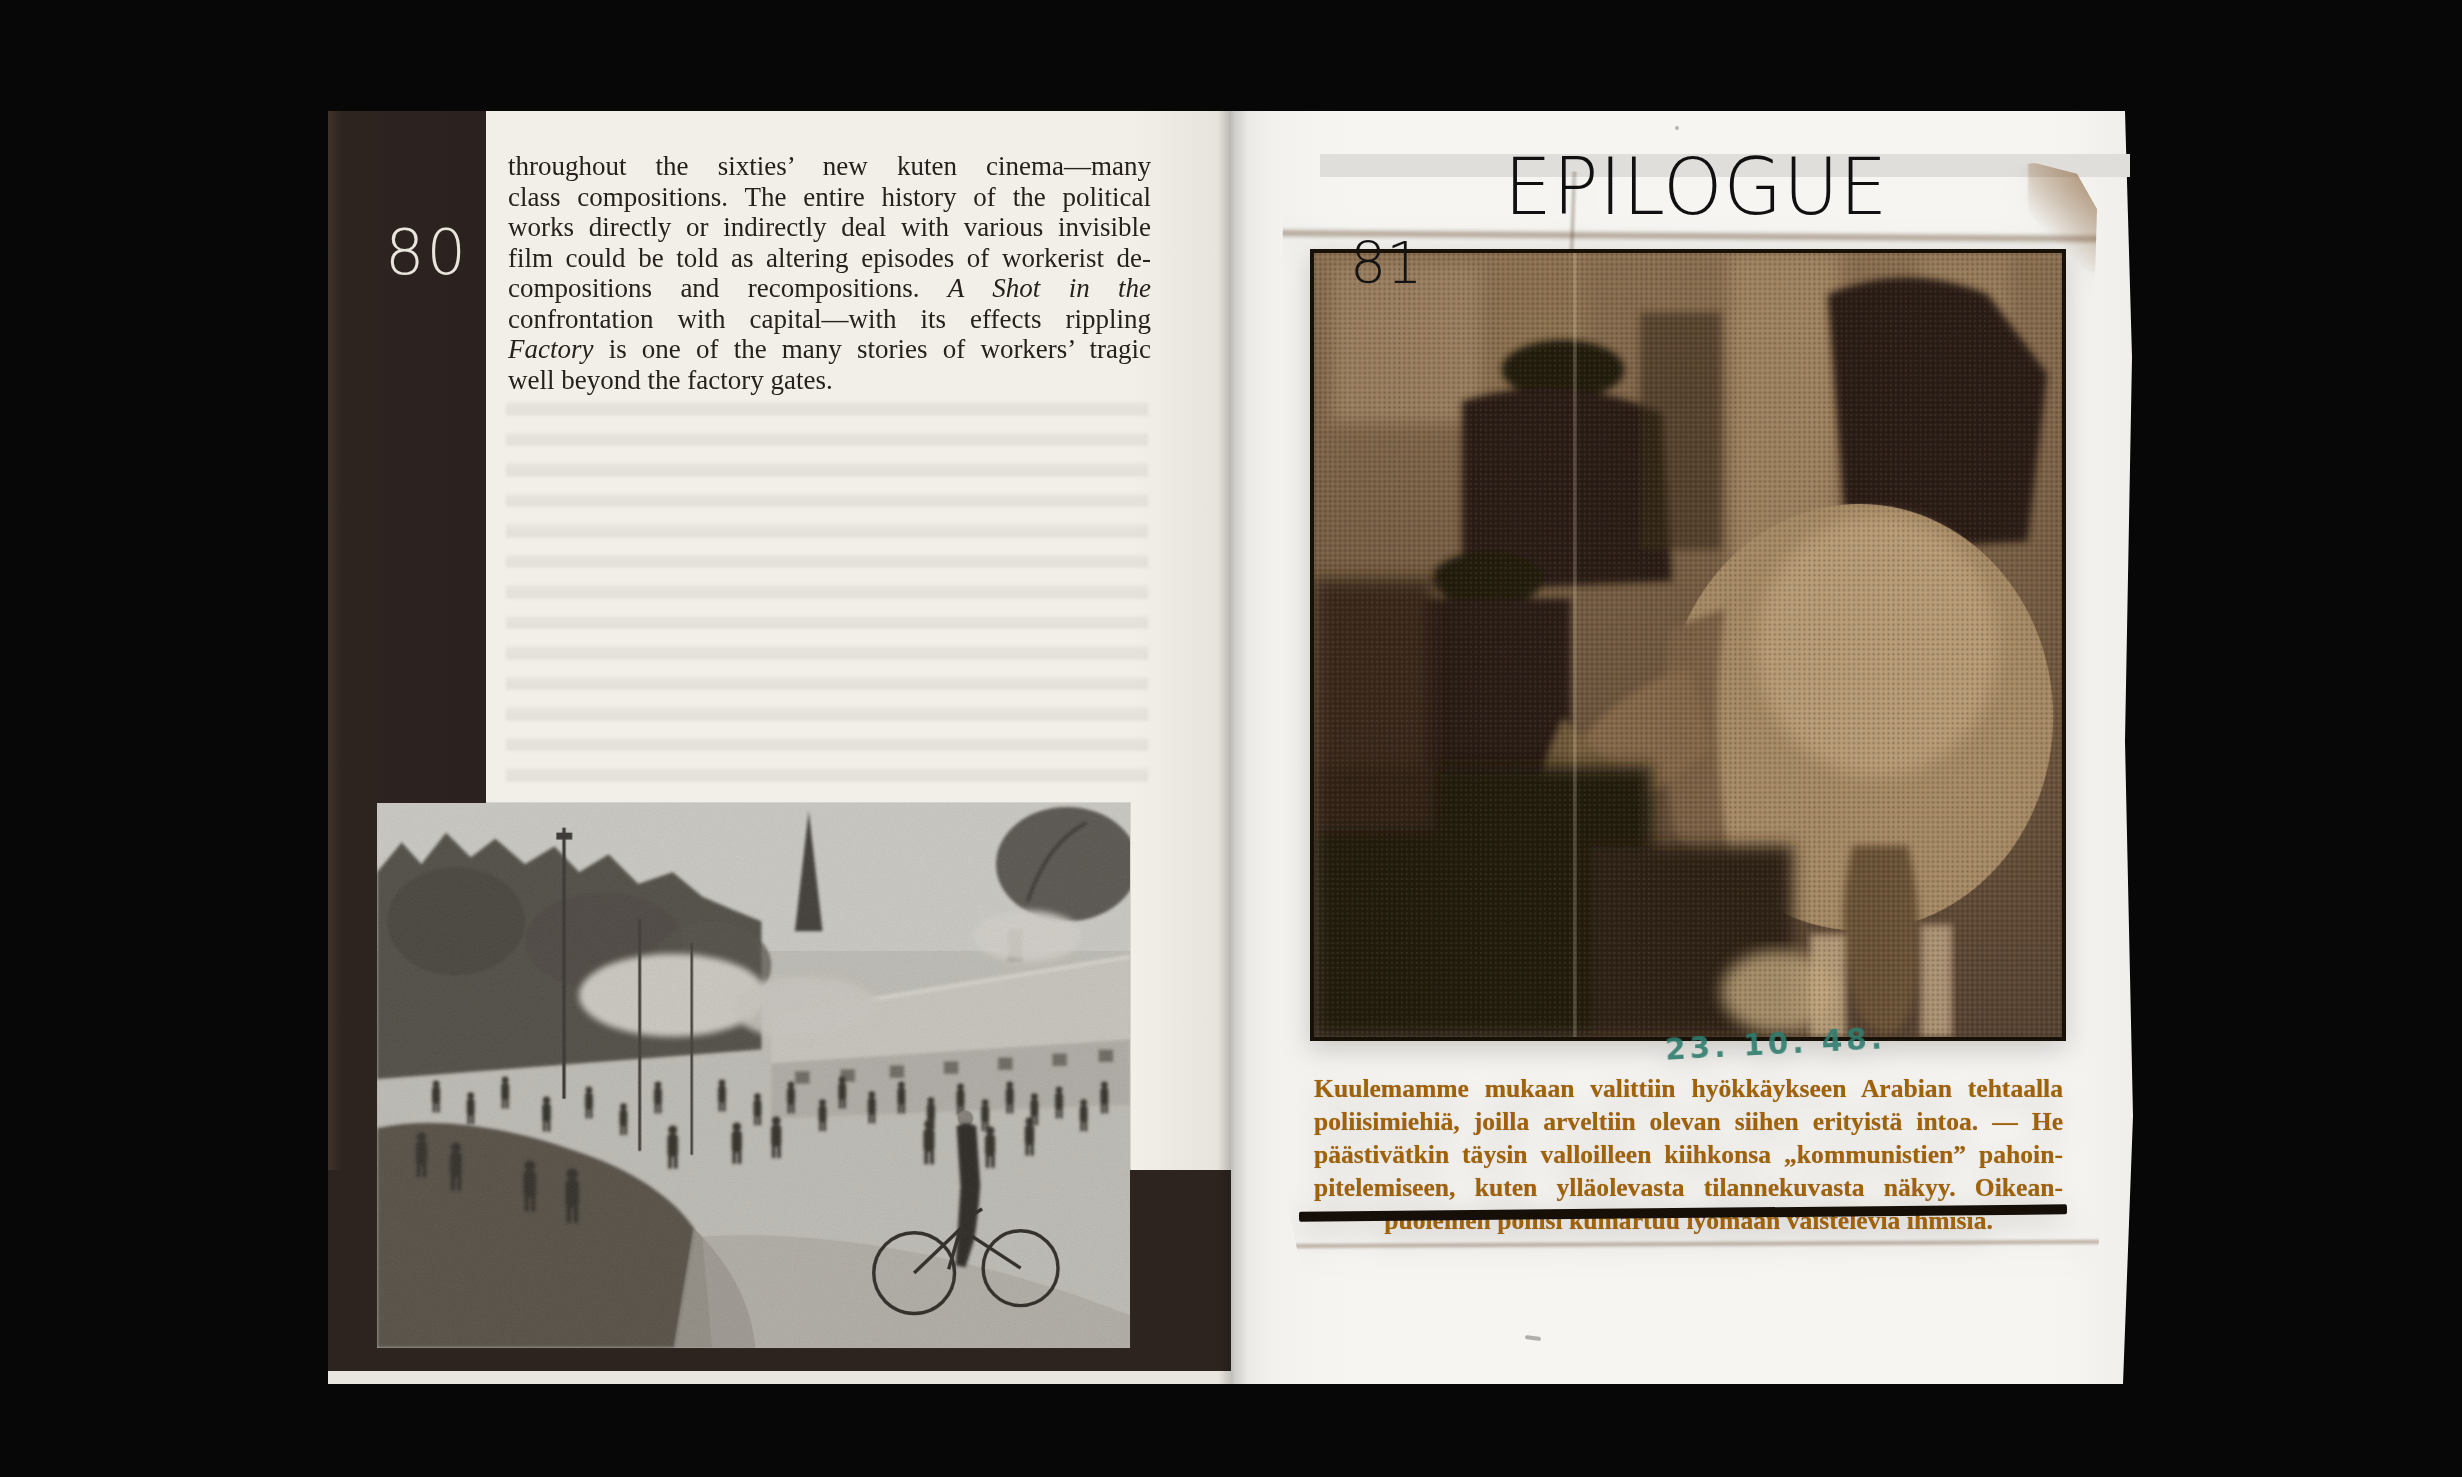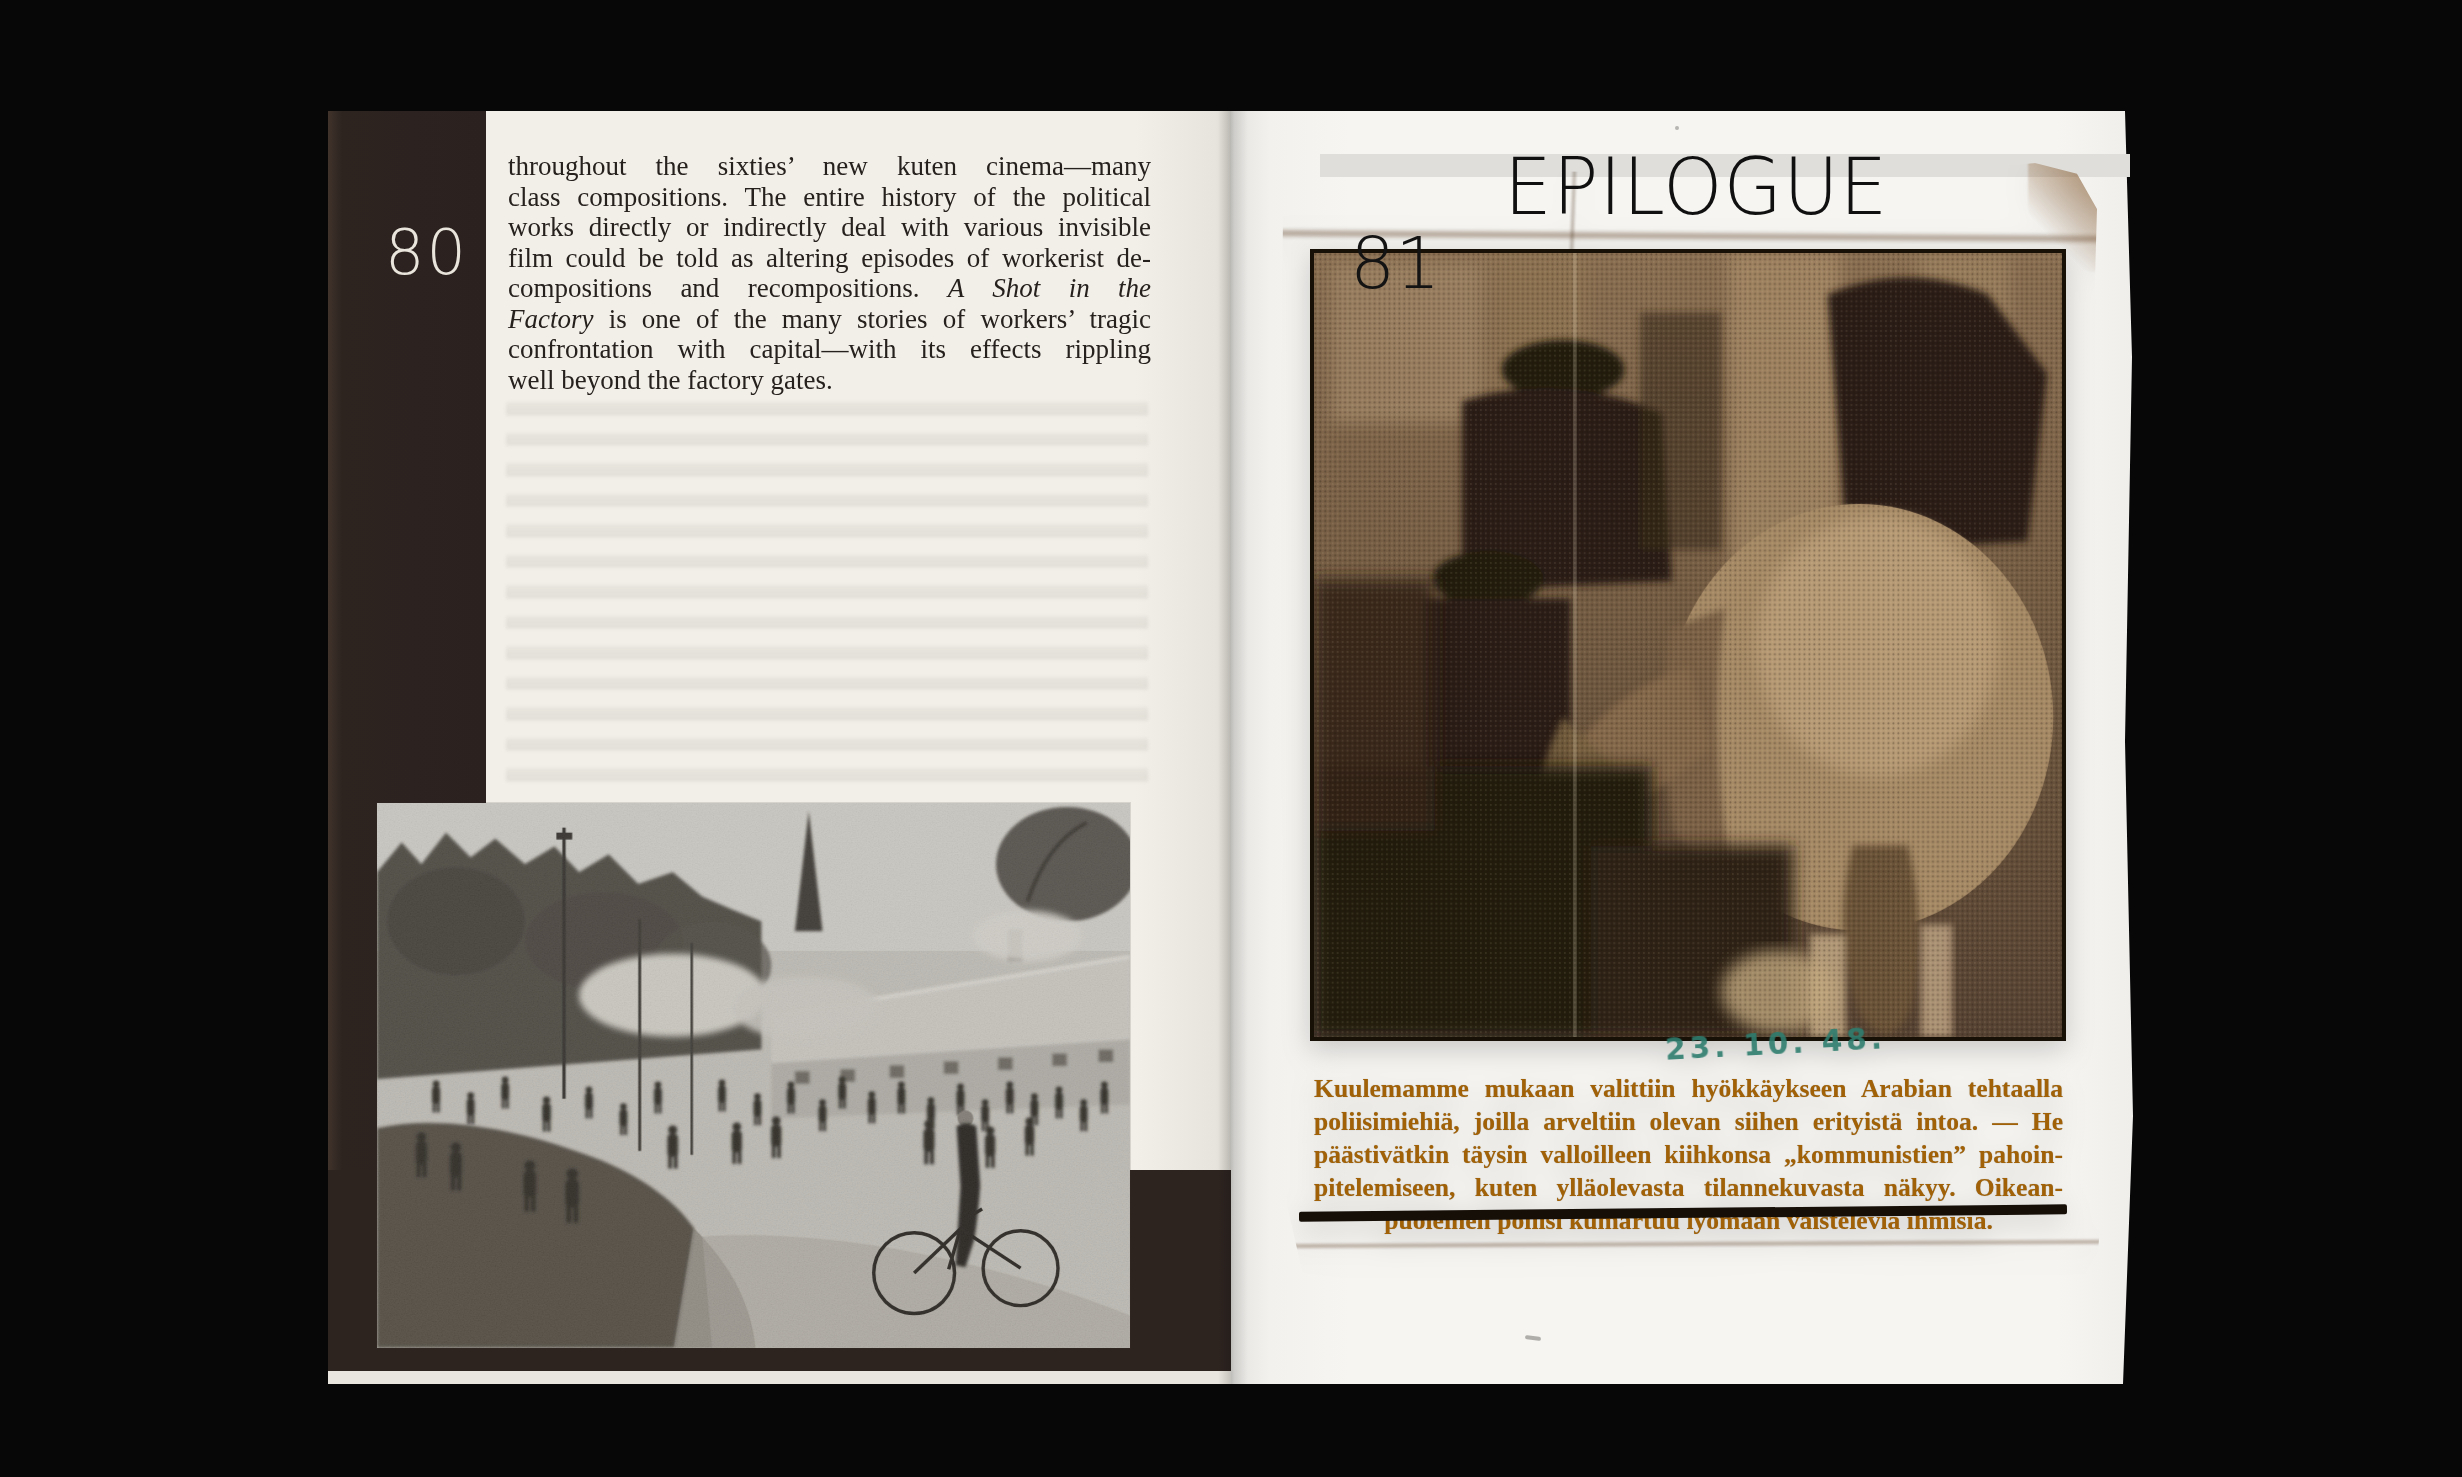--- a/index.html
+++ b/index.html
@@ -16,21 +16,21 @@
   .gutter-shadow{position:absolute;left:1218px;top:111px;width:29.6px;height:1273px;
     background:linear-gradient(90deg,rgba(0,0,0,0) 0,rgba(0,0,0,.16) 45%,rgba(0,0,0,.10) 55%,rgba(0,0,0,0) 100%);}
 
   
   .dark-strip{position:absolute;left:328px;top:111px;width:158px;height:1273px;background:#2d2420;
     background:linear-gradient(90deg,#40332b 0,#2d2420 13.8px,#2b2220 100%);}
   .dark-band{position:absolute;left:328px;top:1170px;width:903px;height:201px;background:#2d2420;}
 
   .pagenum{font-family:"DejaVu Sans","Liberation Sans",sans-serif;font-weight:200;}
   .num80{position:absolute;left:385px;top:210px;font-size:62px;line-height:85px;color:#eae5dc;letter-spacing:2px;}
-  .num81{position:absolute;left:1350px;top:221px;font-size:71px;line-height:85px;color:#131313;z-index:30;}
+  .num81{position:absolute;left:1350px;top:221px;font-size:57px;line-height:85px;color:#131313;z-index:30;}
   .epilogue{position:absolute;left:1504px;top:148px;font-family:"DejaVu Sans","Liberation Sans",sans-serif;
     font-weight:200;font-size:78px;line-height:78px;letter-spacing:1px;color:#101010;z-index:30;transform:scaleX(.97);transform-origin:left;}
 
   
   .para{position:absolute;left:508px;top:151px;width:643px;font-size:27px;line-height:30.5px;color:#27211d;}
   .pline{text-align:justify;text-align-last:justify;white-space:normal;}
   .pline.short{text-align-last:left;}
   .ital{font-style:italic;}
 
   
@@ -95,22 +95,22 @@
   <div class="cream-sliver"></div>
 
   <div class="pagenum num80">80</div>
 
   <div class="para">
     <div class="pline">throughout the sixties’ new kuten cinema—many</div>
     <div class="pline">class compositions. The entire history of the political</div>
     <div class="pline">works directly or indirectly deal with various invisible</div>
     <div class="pline">film could be told as altering episodes of workerist de-</div>
     <div class="pline"><span>compositions and recompositions. </span><span class="ital">A Shot in the</span></div>
+    <div class="pline">confrontation with capital—with its effects rippling</div>
     <div class="pline"><span class="ital">Factory</span><span> is one of the many stories of workers’ tragic</span></div>
-    <div class="pline">confrontation with capital—with its effects rippling</div>
     <div class="pline short">well beyond the factory gates.</div>
   </div>
 
   <div class="ghost"></div>
   <div class="ghost2"></div>
 
   <svg class="street-photo" viewBox="0 0 764 553">
     <defs>
       <filter id="soft">
           <feGaussianBlur stdDeviation="1.4"></feGaussianBlur>

